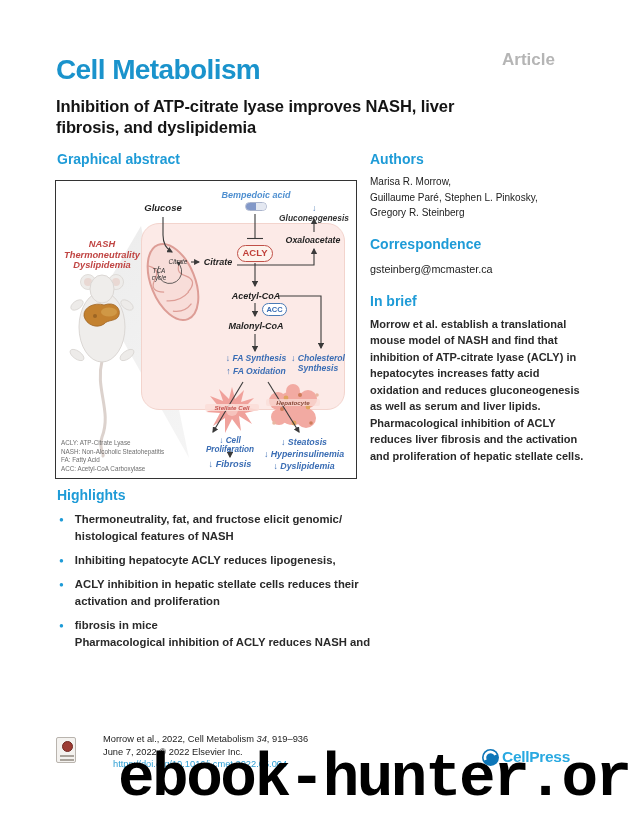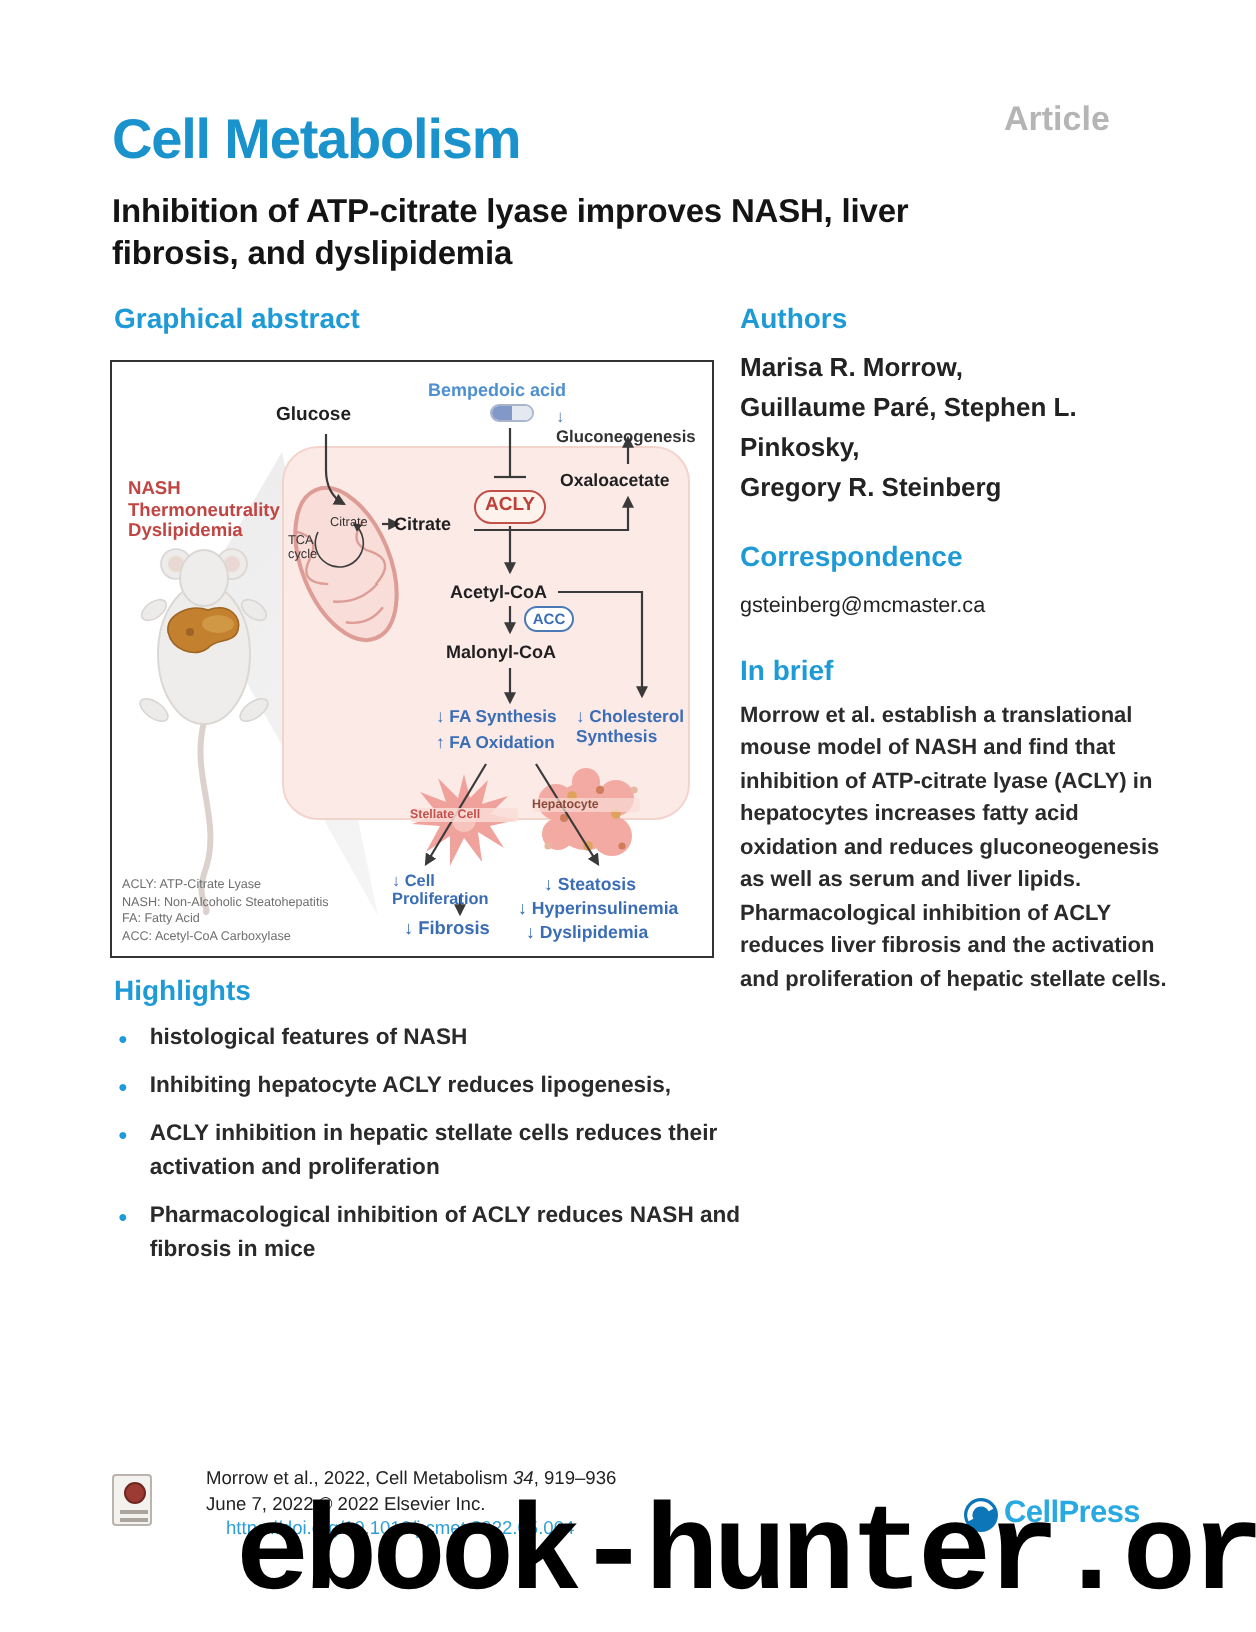--- a/index.html
+++ b/index.html
@@ -10,21 +10,21 @@
     font-family:"Liberation Sans", sans-serif; color:#1f1f1f;
   }
   
   .journal-logo { position:absolute; left:56px; top:54px; font-size:28px; font-weight:bold; color:#1a93cc; letter-spacing:-0.6px; }
   .article-badge { position:absolute; left:502px; top:50px; font-size:17px; font-weight:bold; color:#b5b5b5; }
   .paper-title { position:absolute; left:56px; top:96px; width:480px; font-size:16.5px; font-weight:bold; color:#141414; line-height:21px; letter-spacing:-0.1px; }
   .sec-heading { font-size:14px; font-weight:bold; color:#1e9bd7; }
   
   .ga-heading { position:absolute; left:57px; top:151px; }
   .figure { position:absolute; left:55px; top:180px; width:302px; height:299px; border:1.5px solid #333; background:#fff; }
-  .figure .lbl { position:absolute; text-align:left; line-height:1.15; z-index:4; }
+  .figure .lbl { position:absolute; text-align:center; line-height:1.15; z-index:4;font-style:italic; }
   .wedge { position:absolute; left:0; top:0; width:302px; height:299px; z-index:0;
     background:linear-gradient(135deg,#eaeaea,#fafafa);
     clip-path:polygon(43px 117px, 85px 45px, 133px 277px); }
   .pink-box { position:absolute; left:85px; top:42px; width:204px; height:187px; background:#fceae7; border:1px solid #f3d4cd; border-radius:18px; z-index:1; }
   .cell { position:absolute; z-index:2; }
   .fig-svg { position:absolute; left:0; top:0; z-index:3; pointer-events:none; }
   .mouse-svg { position:absolute; left:6px; top:88px; z-index:2; }
   .mito-svg { position:absolute; left:84px; top:54px; z-index:2; }
   .t-glucose { left:82px; top:22px; width:50px; font-size:9.5px; font-weight:bold; }
   .t-bempedoic { left:158px; top:9px; width:84px; font-size:9px; font-weight:bold; color:#4e8fd0; }
@@ -49,21 +49,21 @@
   .t-hepato { left:210px; top:218px; width:54px; font-size:6.2px; font-weight:bold; color:#8a4a3a; background:rgba(250,221,215,.7); border-radius:2px; }
   .t-prolif { left:140px; top:255px; width:68px; font-size:8.2px; font-weight:bold; color:#3a6db4; }
   .t-fibrosis { left:146px; top:278px; width:56px; font-size:9.2px; font-weight:bold; color:#3a6db4; }
   .t-steatosis { left:216px; top:256px; width:64px; font-size:8.8px; font-weight:bold; color:#3a6db4; }
   .t-hyperins { left:203px; top:268px; width:90px; font-size:8.8px; font-weight:bold; color:#3a6db4; }
   .t-dyslip { left:207px; top:280px; width:82px; font-size:8.8px; font-weight:bold; color:#3a6db4; }
   .fig-legend { position:absolute; left:5px; top:258px; z-index:4; font-size:6.3px; color:#6f6f6f; line-height:1.35; text-align:left; }
   
   .right-col { position:absolute; left:370px; top:151px; width:218px; }
   .right-col .sec-heading { margin-bottom:7px; }
-  .author-line { font-size:13px; font-weight:bold; line-height:1.55; color:#222; }
+  .author-line { font-size:10px; font-weight:normal; line-height:1.55; color:#222; }
   .corr-heading { margin-top:15px; }
   .email { font-size:10.8px; color:#222; margin-top:2px; text-decoration:none; }
   .brief-heading { margin-top:16px; }
   .brief-text { width:214px; font-size:11px; font-weight:bold; color:#2a2a2a; line-height:1.5; margin-top:3px; }
   
   .highlights { position:absolute; left:57px; top:487px; width:350px; }
   .highlights .sec-heading { margin-bottom:8px; }
   .hl-item { display:flex; margin-bottom:7px; }
   .hl-dot { color:#1e9bd7; font-size:8px; line-height:17px; margin-right:11px; margin-left:2px; }
   .hl-text { font-size:11.3px; font-weight:bold; color:#2a2a2a; line-height:17px; }
@@ -222,41 +222,42 @@
     <a href="#" class="email">gsteinberg@mcmaster.ca</a>
     <div class="sec-heading brief-heading">In brief</div>
     <div class="brief-text">Morrow et al. establish a translational mouse model of NASH and find that inhibition of ATP-citrate lyase (ACLY) in hepatocytes increases fatty acid oxidation and reduces gluconeogenesis as well as serum and liver lipids. Pharmacological inhibition of ACLY reduces liver fibrosis and the activation and proliferation of hepatic stellate cells.</div>
   </div>
 
   <div class="highlights">
     <div class="sec-heading">Highlights</div>
     <div class="hl-item">
       <span class="hl-dot">●</span>
       <div class="hl-text">
+        <div>Thermoneutrality, fat, and fructose elicit genomic/</div>
         <div>histological features of NASH</div>
       </div>
     </div>
     <div class="hl-item">
       <span class="hl-dot">●</span>
       <div class="hl-text">
         <div>Inhibiting hepatocyte ACLY reduces lipogenesis,</div>
       </div>
     </div>
     <div class="hl-item">
       <span class="hl-dot">●</span>
       <div class="hl-text">
         <div>ACLY inhibition in hepatic stellate cells reduces their</div>
         <div>activation and proliferation</div>
       </div>
     </div>
     <div class="hl-item">
       <span class="hl-dot">●</span>
       <div class="hl-text">
+        <div>fibrosis in mice</div>
         <div>Pharmacological inhibition of ACLY reduces NASH and</div>
-        <div>fibrosis in mice</div>
       </div>
     </div>
   </div>
 
   <div class="upd-badge">
     <span class="circ"></span>
     <span class="bar1"></span>
     <span class="bar2"></span>
   </div>
   <div class="citation">

